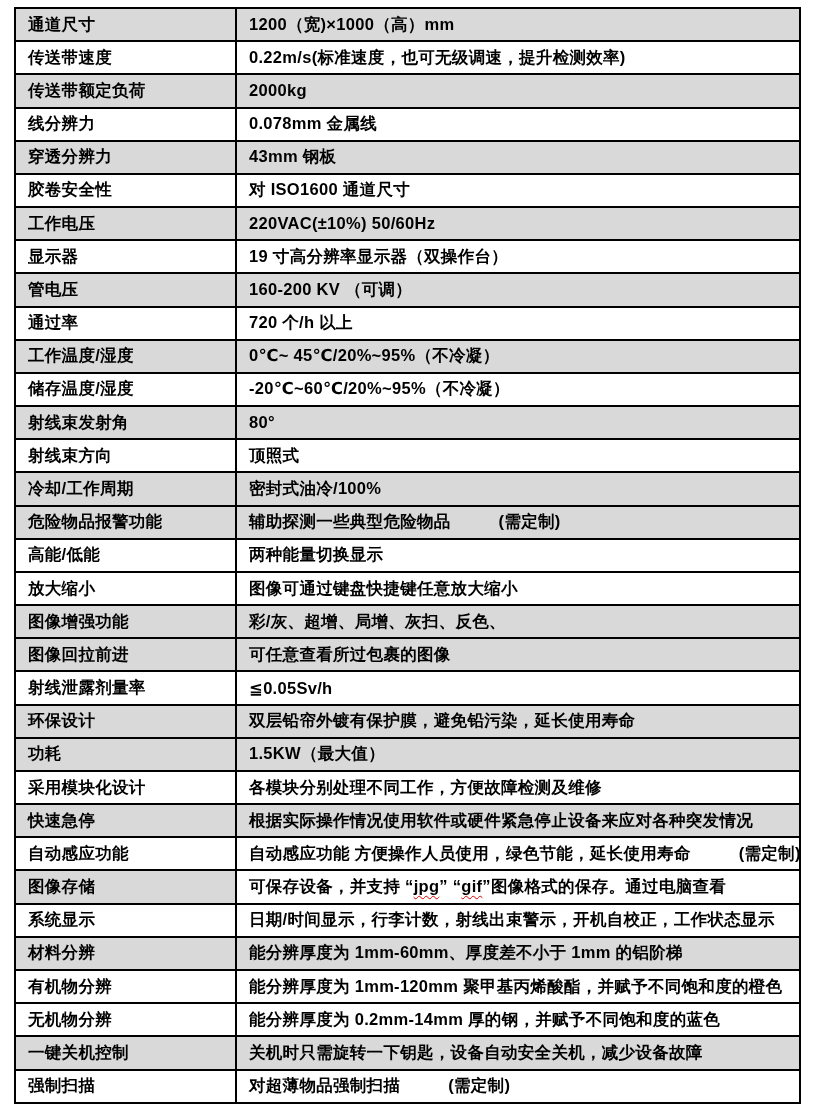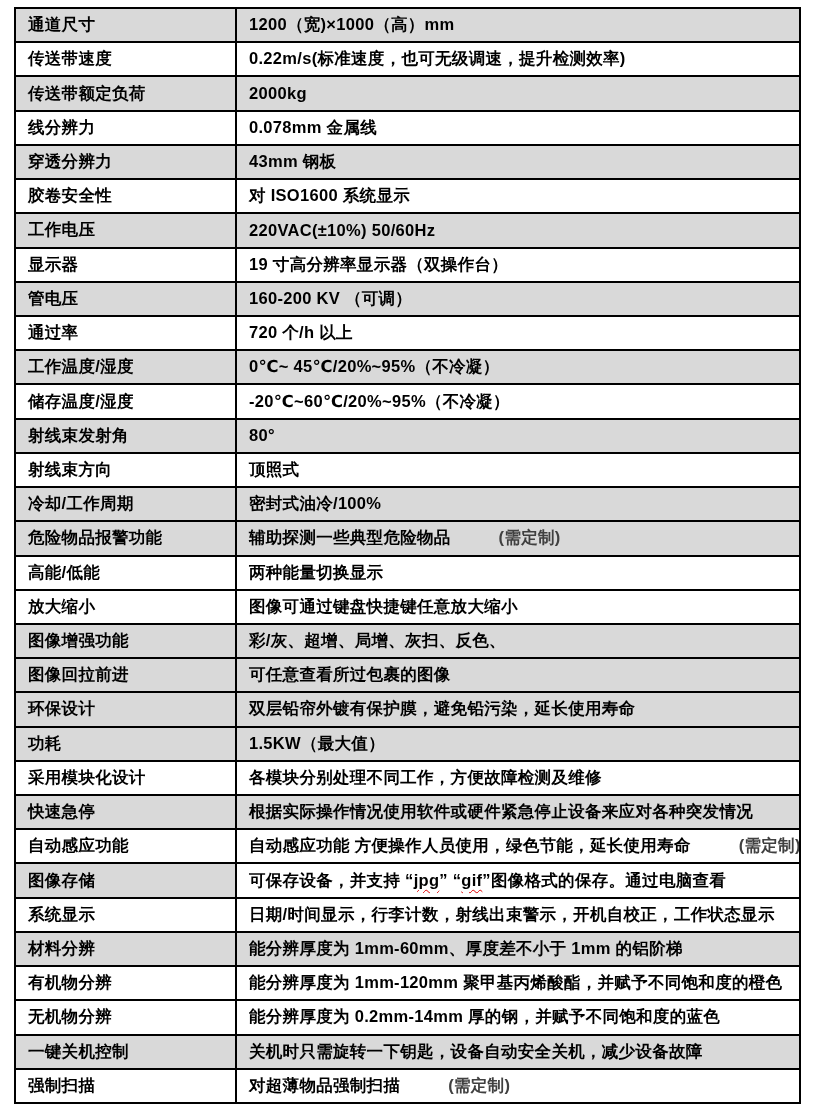--- a/index.html
+++ b/index.html
@@ -33,21 +33,21 @@
     color: #000000;
     padding: 1px 11px 1px 12px;
     vertical-align: middle;
     white-space: nowrap;
     overflow: hidden;
     letter-spacing: 0.3px;
   }
   td.label-cell { width: 196px; }
   td.value-cell { }
   td.grey { background: #d9d9d9; margin-left: 8px; }
-  span.red { color: #404040; padding-left: 48px; }
+  span.red { color: #000000; padding-left: 48px; }
   span.wavy {
     text-decoration: underline wavy #e00000;
     text-decoration-thickness: 1px;
     text-underline-offset: 3px;
   }
 </style>
 </head>
 <body>
 
 <div class="page">
@@ -68,21 +68,21 @@
         <tr>
           <td class="label-cell">线分辨力</td>
           <td class="value-cell"><span>0.078mm 金属线</span></td>
         </tr>
         <tr>
           <td class="label-cell grey">穿透分辨力</td>
           <td class="value-cell grey"><span>43mm 钢板</span></td>
         </tr>
         <tr>
           <td class="label-cell">胶卷安全性</td>
-          <td class="value-cell"><span>对 ISO1600 系统显示</span></td>
+          <td class="value-cell"><span>对 ISO1600 通道尺寸</span></td>
         </tr>
         <tr>
           <td class="label-cell grey">工作电压</td>
           <td class="value-cell grey"><span>220VAC(±10%)  50/60Hz</span></td>
         </tr>
         <tr>
           <td class="label-cell">显示器</td>
           <td class="value-cell"><span>19 寸高分辨率显示器（双操作台）</span></td>
         </tr>
         <tr>
@@ -127,20 +127,24 @@
         </tr>
         <tr>
           <td class="label-cell grey">图像增强功能</td>
           <td class="value-cell grey"><span>彩/灰、超增、局增、灰扫、反色、</span></td>
         </tr>
         <tr>
           <td class="label-cell grey">图像回拉前进</td>
           <td class="value-cell grey"><span>可任意查看所过包裹的图像</span></td>
         </tr>
         <tr>
+          <td class="label-cell">射线泄露剂量率</td>
+          <td class="value-cell"><span>≦0.05Sv/h</span></td>
+        </tr>
+        <tr>
           <td class="label-cell grey">环保设计</td>
           <td class="value-cell grey"><span>双层铅帘外镀有保护膜，避免铅污染，延长使用寿命</span></td>
         </tr>
         <tr>
           <td class="label-cell grey">功耗</td>
           <td class="value-cell grey"><span>1.5KW（最大值）</span></td>
         </tr>
         <tr>
           <td class="label-cell">采用模块化设计</td>
           <td class="value-cell"><span>各模块分别处理不同工作，方便故障检测及维修</span></td>

